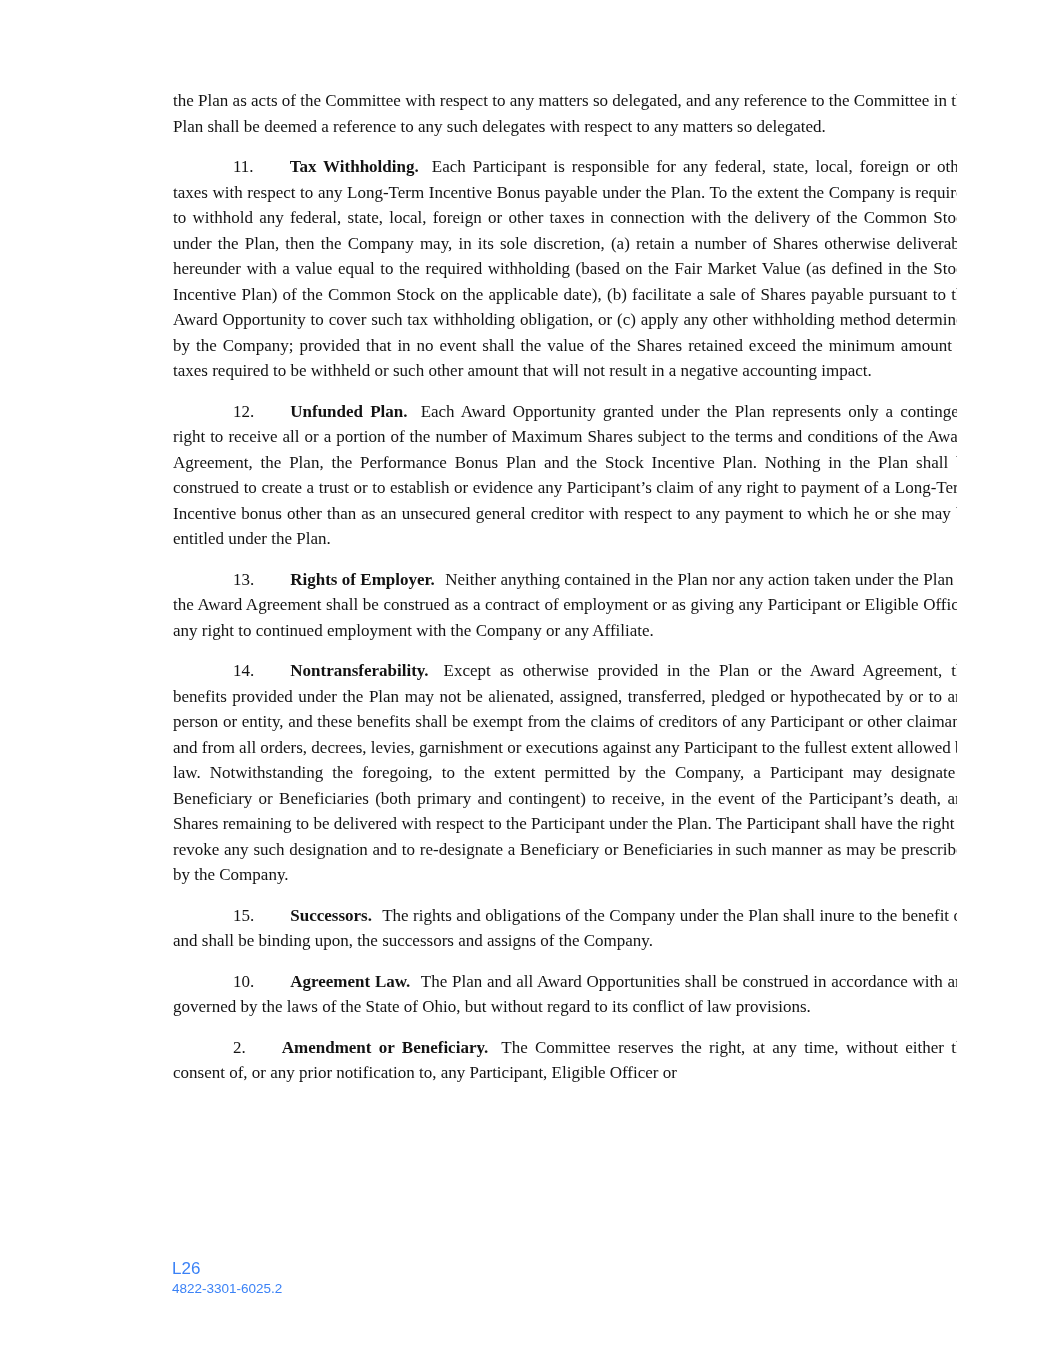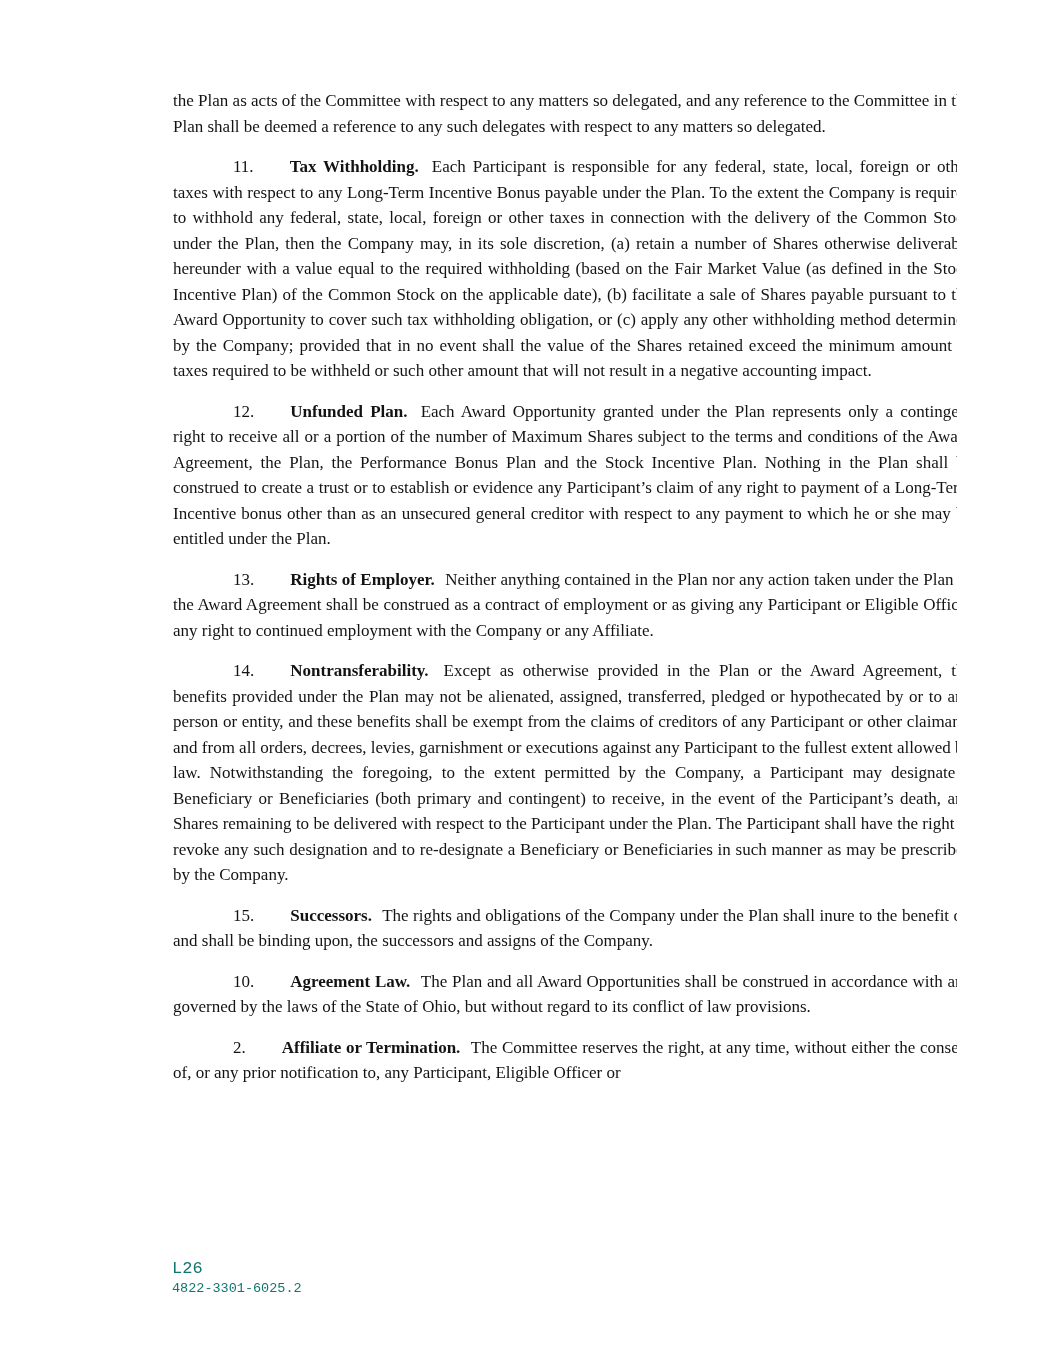--- a/index.html
+++ b/index.html
@@ -23,22 +23,22 @@
   }
   .para { margin: 0 0 15px 0; }
   .para.numbered { text-indent: 60px; }
   .num { font-weight: normal; }
   .tab { display: inline-block; width: 36px; }
   .ttl { font-weight: bold; margin-right: 6px; }
   .footer {
     position: absolute;
     left: 172px;
     top: 1258px;
-    font-family: Liberation Mono, monospace;
-    color: #0f766e;
+    font-family: Liberation Sans, sans-serif;
+    color: #3b82f6;
   }
   .footer-label { font-size: 17px; line-height: 22px; }
   .footer-docnum { font-size: 13.5px; line-height: 17px; }
 </style>
 </head>
 <body>
 
 <div class="page">
   <div class="content">
     <p class="para intro"><span>the Plan as acts of the Committee with respect to any matters so delegated, and any reference to the Committee in the Plan shall be deemed a reference to any such delegates with respect to any matters so delegated.</span></p>
@@ -48,20 +48,20 @@
     <p class="para numbered"><span class="num">12.</span><span class="tab"></span><span class="ttl">Unfunded Plan.</span> <span class="bdy">Each Award Opportunity granted under the Plan represents only a contingent right to receive all or a portion of the number of Maximum Shares subject to the terms and conditions of the Award Agreement, the Plan, the Performance Bonus Plan and the Stock Incentive Plan.  Nothing in the Plan shall be construed to create a trust or to establish or evidence any Participant’s claim of any right to payment of a Long-Term Incentive bonus other than as an unsecured general creditor with respect to any payment to which he or she may be entitled under the Plan.</span></p>
 
     <p class="para numbered"><span class="num">13.</span><span class="tab"></span><span class="ttl">Rights of Employer.</span> <span class="bdy">Neither anything contained in the Plan nor any action taken under the Plan or the Award Agreement shall be construed as a contract of employment or as giving any Participant or Eligible Officer any right to continued employment with the Company or any Affiliate.</span></p>
 
     <p class="para numbered"><span class="num">14.</span><span class="tab"></span><span class="ttl">Nontransferability.</span> <span class="bdy">Except as otherwise provided in the Plan or the Award Agreement, the benefits provided under the Plan may not be alienated, assigned, transferred, pledged or hypothecated by or to any person or entity, and these benefits shall be exempt from the claims of creditors of any Participant or other claimants and from all orders, decrees, levies, garnishment or executions against any Participant to the fullest extent allowed by law.  Notwithstanding the foregoing, to the extent permitted by the Company, a Participant may designate a Beneficiary or Beneficiaries (both primary and contingent) to receive, in the event of the Participant’s death, any Shares remaining to be delivered with respect to the Participant under the Plan.  The Participant shall have the right to revoke any such designation and to re-designate a Beneficiary or Beneficiaries in such manner as may be prescribed by the Company.</span></p>
 
     <p class="para numbered"><span class="num">15.</span><span class="tab"></span><span class="ttl">Successors.</span> <span class="bdy">The rights and obligations of the Company under the Plan shall inure to the benefit of, and shall be binding upon, the successors and assigns of the Company.</span></p>
 
     <p class="para numbered"><span class="num">10.</span><span class="tab"></span><span class="ttl">Agreement Law.</span> <span class="bdy">The Plan and all Award Opportunities shall be construed in accordance with and governed by the laws of the State of Ohio, but without regard to its conflict of law provisions.</span></p>
 
-    <p class="para numbered"><span class="num">2.</span><span class="tab"></span><span class="ttl">Affiliate or Termination.</span> <span class="bdy">The Committee reserves the right, at any time, without either the consent of, or any prior notification to, any Participant, Eligible Officer or</span></p>
+    <p class="para numbered"><span class="num">2.</span><span class="tab"></span><span class="ttl">Amendment or Beneficiary.</span> <span class="bdy">The Committee reserves the right, at any time, without either the consent of, or any prior notification to, any Participant, Eligible Officer or</span></p>
   </div>
 
   <div class="footer">
     <div class="footer-label">L26</div>
     <div class="footer-docnum">4822-3301-6025.2</div>
   </div>
 </div>
 
 </body></html>

